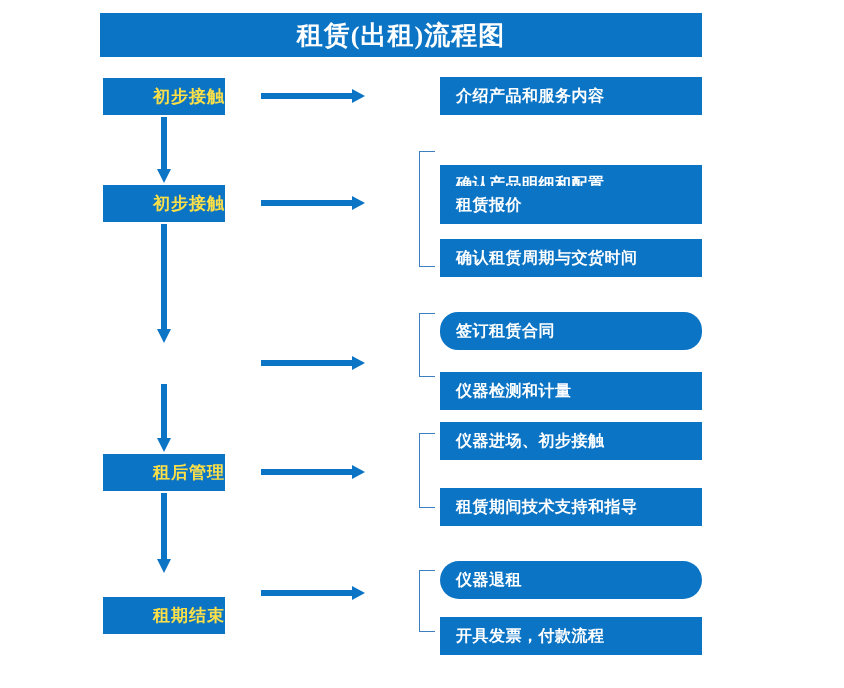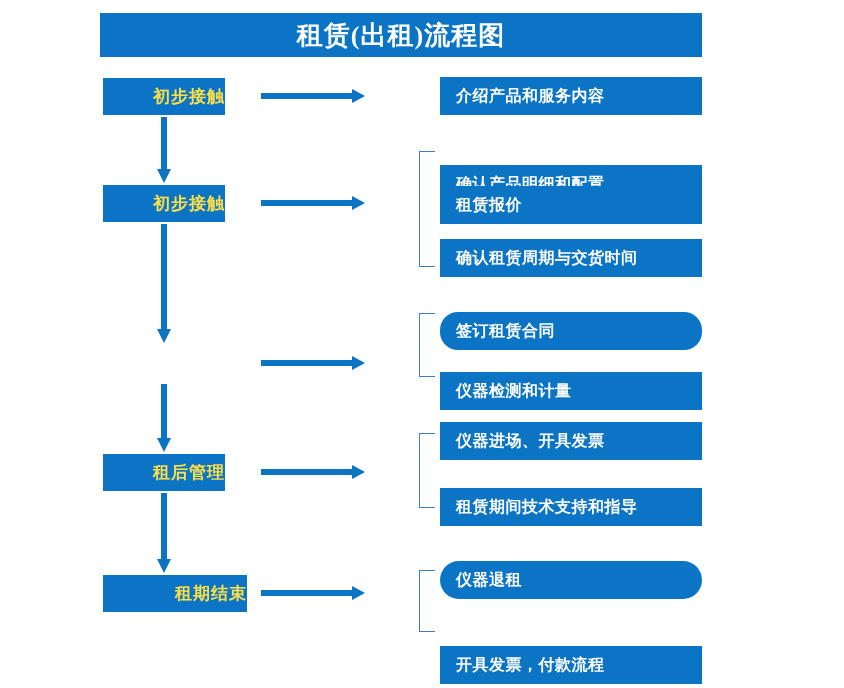--- a/index.html
+++ b/index.html
@@ -97,21 +97,21 @@
 
   <div class="stage-box" style="left:103px; top:78px;">
     <span>初步接触</span>
   </div>
   <div class="stage-box" style="left:103px; top:185px;">
     <span>初步接触</span>
   </div>
   <div class="stage-box" style="left:103px; top:454px;">
     <span>租后管理</span>
   </div>
-  <div class="stage-box" style="left:103px; top:575px;padding-left:22px;">
+  <div class="stage-box" style="left:103px; top:597px;">
     <span>租期结束</span>
   </div>
 
   <div class="arrow-down" style="left:157px; top:117px; height:66px;">
     <svg width="14" height="66" viewBox="0 0 14 66">
       <rect x="4" y="0" width="6" height="54" fill="#0B74C4"></rect>
       <polygon points="0,52 14,52 7,66" fill="#0B74C4"></polygon>
     </svg>
   </div>
   <div class="arrow-down" style="left:157px; top:224px; height:119px;">
@@ -181,25 +181,25 @@
   <div class="detail-box" style="top:186px;">
     <span>租赁报价</span>
   </div>
   <div class="detail-box" style="top:312px;border-radius:18px;">
     <span>签订租赁合同</span>
   </div>
   <div class="detail-box" style="top:372px;">
     <span>仪器检测和计量</span>
   </div>
   <div class="detail-box" style="top:422px;">
-    <span>仪器进场、开具发票</span>
+    <span>仪器进场、初步接触</span>
   </div>
   <div class="detail-box" style="top:488px;font-family:Liberation Mono, monospace;">
     <span>租赁期间技术支持和指导</span>
   </div>
   <div class="detail-box" style="top:561px;border-radius:19px;">
     <span>仪器退租</span>
   </div>
-  <div class="detail-box" style="top:646px;">
+  <div class="detail-box" style="top:617px;">
     <span>开具发票，付款流程</span>
   </div>
 
 </div>
 
 </body></html>

